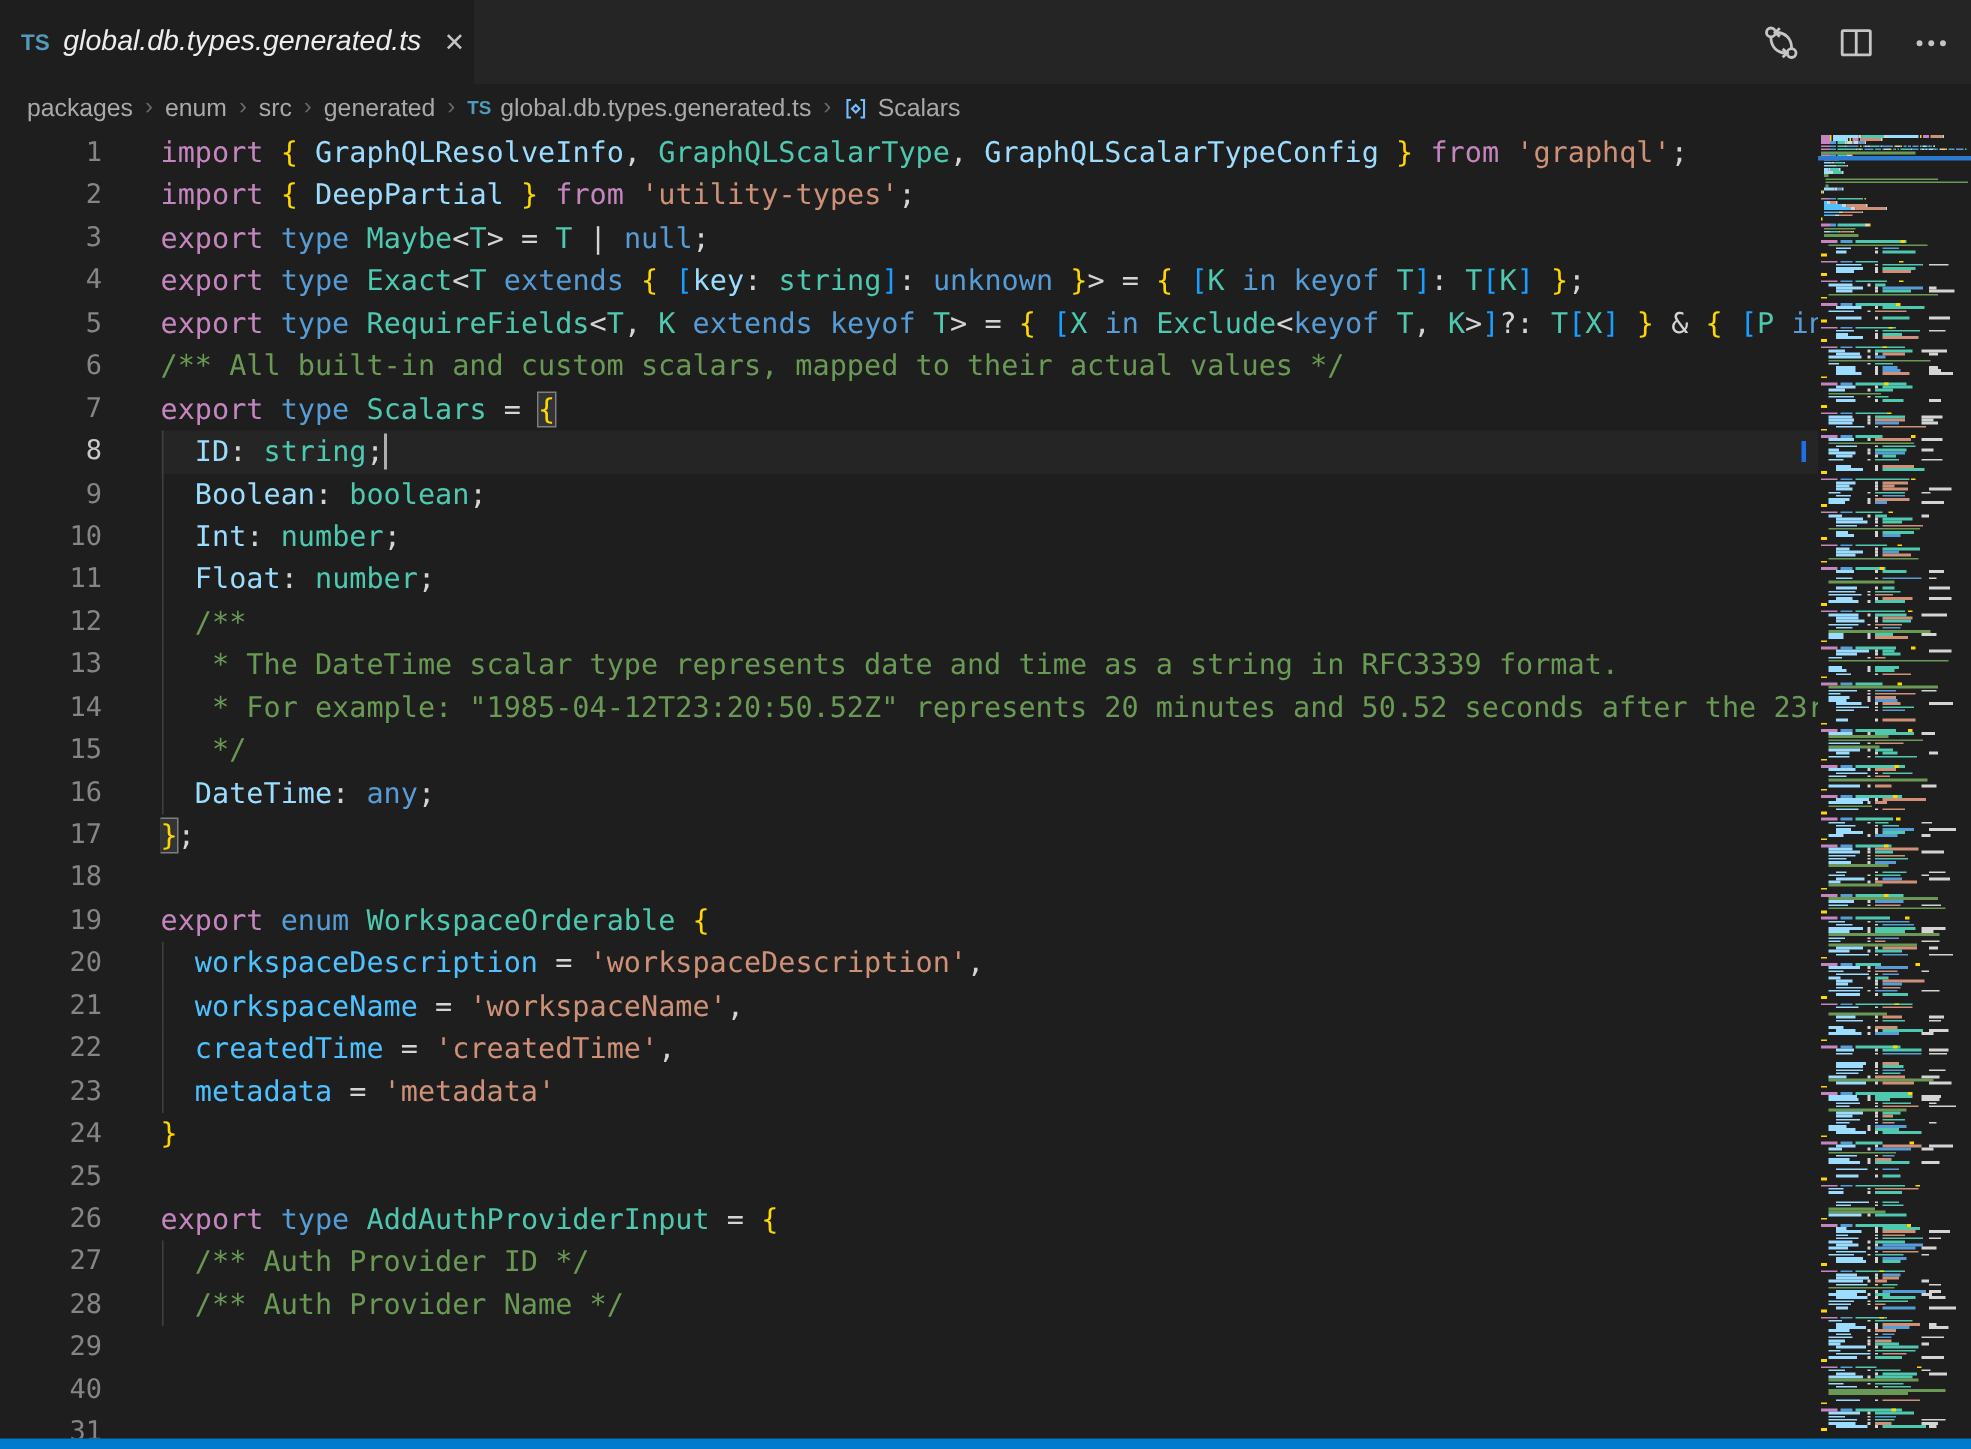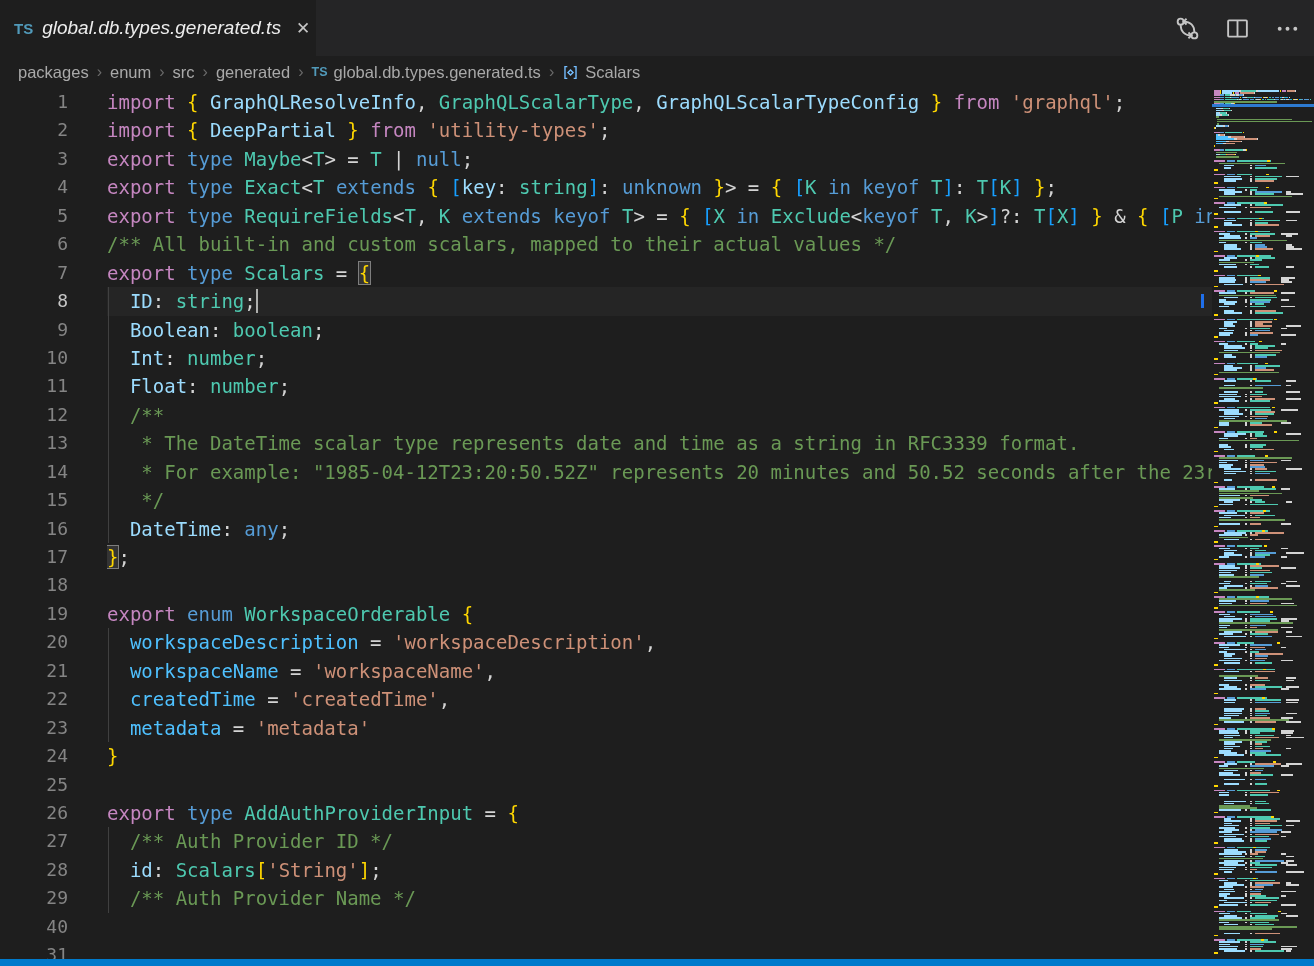--- a/index.html
+++ b/index.html
@@ -189,21 +189,20 @@
         <div class="row"></div>
         <div class="row"><span class="tk-kw1">export</span><span class="tk-pun"> </span><span class="tk-kw2">enum</span><span class="tk-pun"> </span><span class="tk-type">WorkspaceOrderable</span><span class="tk-pun"> </span><span class="tk-br1">{</span></div>
         <div class="row"><span class="guide"></span><span class="tk-pun">  </span><span class="tk-enum">workspaceDescription</span><span class="tk-pun"> = </span><span class="tk-str">'workspaceDescription'</span><span class="tk-pun">,</span></div>
         <div class="row"><span class="guide"></span><span class="tk-pun">  </span><span class="tk-enum">workspaceName</span><span class="tk-pun"> = </span><span class="tk-str">'workspaceName'</span><span class="tk-pun">,</span></div>
         <div class="row"><span class="guide"></span><span class="tk-pun">  </span><span class="tk-enum">createdTime</span><span class="tk-pun"> = </span><span class="tk-str">'createdTime'</span><span class="tk-pun">,</span></div>
         <div class="row"><span class="guide"></span><span class="tk-pun">  </span><span class="tk-enum">metadata</span><span class="tk-pun"> = </span><span class="tk-str">'metadata'</span></div>
         <div class="row"><span class="tk-br1">}</span></div>
         <div class="row"></div>
         <div class="row"><span class="tk-kw1">export</span><span class="tk-pun"> </span><span class="tk-kw2">type</span><span class="tk-pun"> </span><span class="tk-type">AddAuthProviderInput</span><span class="tk-pun"> = </span><span class="tk-br1">{</span></div>
         <div class="row"><span class="guide"></span><span class="tk-pun">  </span><span class="tk-com">/** Auth Provider ID */</span></div>
-        <div class="row"><span class="guide"></span><span class="tk-pun">  </span><span class="tk-var">id</span><span class="tk-pun">: </span><span class="tk-type">Scalars</span><span class="tk-br1">[</span><span class="tk-str">'String'</span><span class="tk-br1">]</span><span class="tk-pun">;</span></div>
         <div class="row"><span class="guide"></span><span class="tk-pun">  </span><span class="tk-com">/** Auth Provider Name */</span></div>
       </div>
     <div class="mm-deco"></div>
   </div>
 
   <div class="minimap" id="minimap">
       <div class="mseg" style="left: 2px; top: 2px; width: 5.52px; background: rgb(197, 134, 192);"></div>
       <div class="mseg" style="left: 8.44px; top: 2px; width: 0.92px; background: rgb(255, 215, 0);"></div>
       <div class="mseg" style="left: 10.28px; top: 2px; width: 16.56px; background: rgb(156, 220, 254);"></div>
       <div class="mseg" style="left: 26.84px; top: 2px; width: 1.84px; background: rgb(212, 212, 212);"></div>

